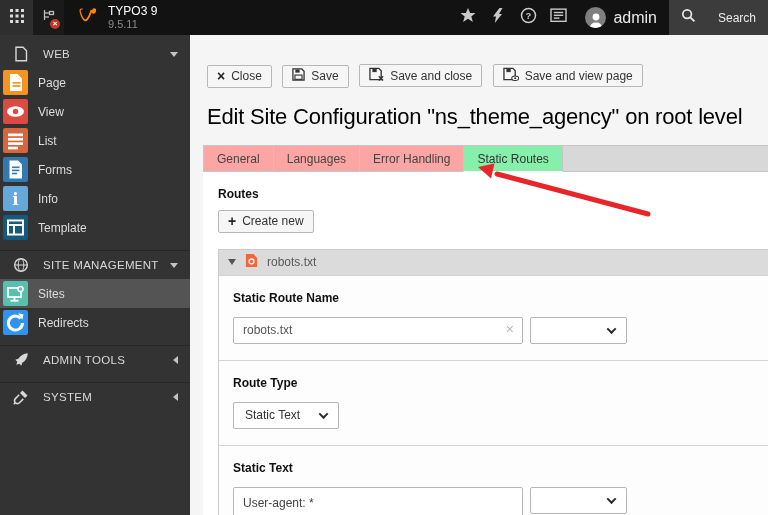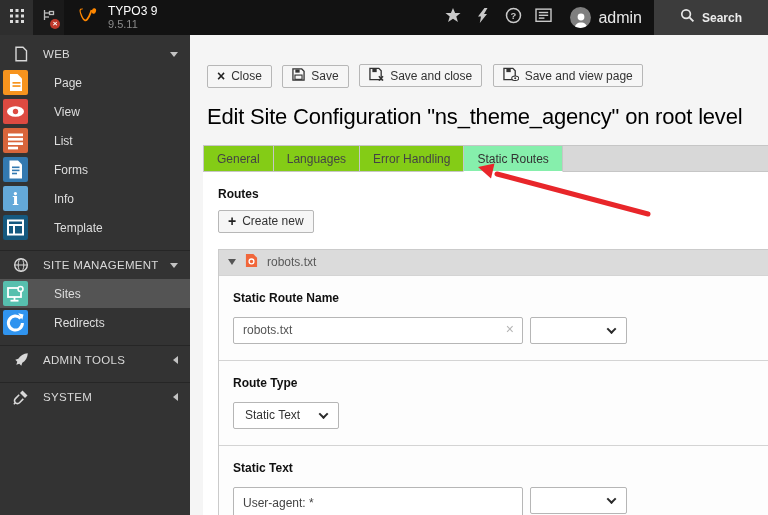--- a/index.html
+++ b/index.html
@@ -15,53 +15,53 @@
               background:#c0392b; color:#fff; font-size:8px; line-height:10px; text-align:center; font-weight:bold;}
   .tb-logo { width:21px; height:21px; margin:7px 9px 0 14px; }
   .tb-brand { display:flex; flex-direction:column; justify-content:center; }
   .tb-product { color:#fff; font-size:12px; line-height:13px; }
   .tb-version { color:#8a8a8a; font-size:11px; line-height:12px; }
   .tb-spacer { flex:1; }
   .tb-icon { width:30px; }
   .tb-user { display:flex; align-items:center; gap:7px; padding:0 12px; }
   .tb-avatar { width:21px; height:21px; border-radius:50%; background:#7f7f7f; overflow:hidden; display:flex; align-items:flex-end; justify-content:center;}
   .tb-username { color:#e8e8e8; font-size:16px; }
-  .tb-search { background:#3c3c3c; display:flex; align-items:center; gap:7px; padding:0 26px;font-weight:bold; }
+  .tb-search { background:#3c3c3c; display:flex; align-items:center; gap:22px; padding:0 12px; }
   .tb-search-label { color:#ececec; font-size:12px; }
 
   
   .shell { display:flex; height:480px; }
 
   
   .sidebar { width:190px; background:#333333; padding-top:5px; flex:none; overflow:hidden; }
   .sb-section { }
   .sb-section + .sb-section { border-top:1px solid #262626; margin-top:8px; }
   .sb-head { display:flex; align-items:center; height:28px; padding:0 12px 0 13px; cursor:pointer; }
   .sb-head-icon { width:16px; height:16px; flex:none; }
   .sb-head-label { color:#d9d9d9; font-size:11.5px; margin-left:14px; letter-spacing:.3px; }
   .sb-chev { margin-left:auto; width:0; height:0; }
   .chev-down { border-left:4px solid transparent; border-right:4px solid transparent; border-top:5px solid #c3c3c3; }
   .chev-left { border-top:4px solid transparent; border-bottom:4px solid transparent; border-right:5px solid #c3c3c3; }
   .sb-item { display:flex; align-items:center; height:29px; padding:0 10px 0 3px; cursor:pointer; }
   .sb-item.active { background:#545454; }
   .sb-tile { width:25px; height:25px; border-radius:2px; flex:none; }
-  .sb-item-label { color:#dedede; font-size:12px; margin-left:26px; }
+  .sb-item-label { color:#dedede; font-size:12px; margin-left:10px; }
 
   
   .main { flex:1; background:#f5f5f5; display:flex; flex-direction:column; position:relative; min-width:0; }
   .docheader { padding:29px 0 0 17px; }
   .btn { display:inline-flex; align-items:center; gap:6px; height:23px; padding:0 9px;
          background:#f6f6f6; border:1px solid #b7b7b7; border-radius:2px; font-size:12px; color:#333;
          margin-right:6px; cursor:pointer; }
   .btn svg { flex:none; }
   .btn .x-glyph { font-size:14px; font-weight:bold; line-height:1; color:#222; }
   .page-title { font-size:22px; font-weight:400; color:#000; margin:16px 0 0 17px; letter-spacing:-0.2px; }
 
   .tabbar { display:flex; margin:15px 0 0 13px; }
-  .tab { font-size:12px; color:#444; padding:6px 13px 5px; background:#84cc16;
+  .tab { font-size:12px; color:#444; padding:6px 13px 5px; background:#fca5a5;
          border-top:1px solid #c6c6c6; border-left:1px solid #c6c6c6; border-bottom:1px solid #c6c6c6; cursor:pointer; }
   .tab.active { background:#86efac; color:#333; border-bottom:1px solid #fff; border-right:1px solid #c6c6c6; }
   .tab-filler { flex:1; background:#d8d8d8; border-top:1px solid #c6c6c6; border-bottom:1px solid #c6c6c6; }
 
   .tabpanel { margin-left:13px; background:#fff; flex:1; padding:15px 0 0 15px; min-width:0; }
   .routes-label { font-size:12px; font-weight:bold; color:#111; }
   .btn-create { margin:9px 0 16px; }
   .plus-glyph { font-size:14px; font-weight:bold; line-height:1; color:#222; }
 
   .record { border:1px solid #cbcbcb; border-right:none; }

